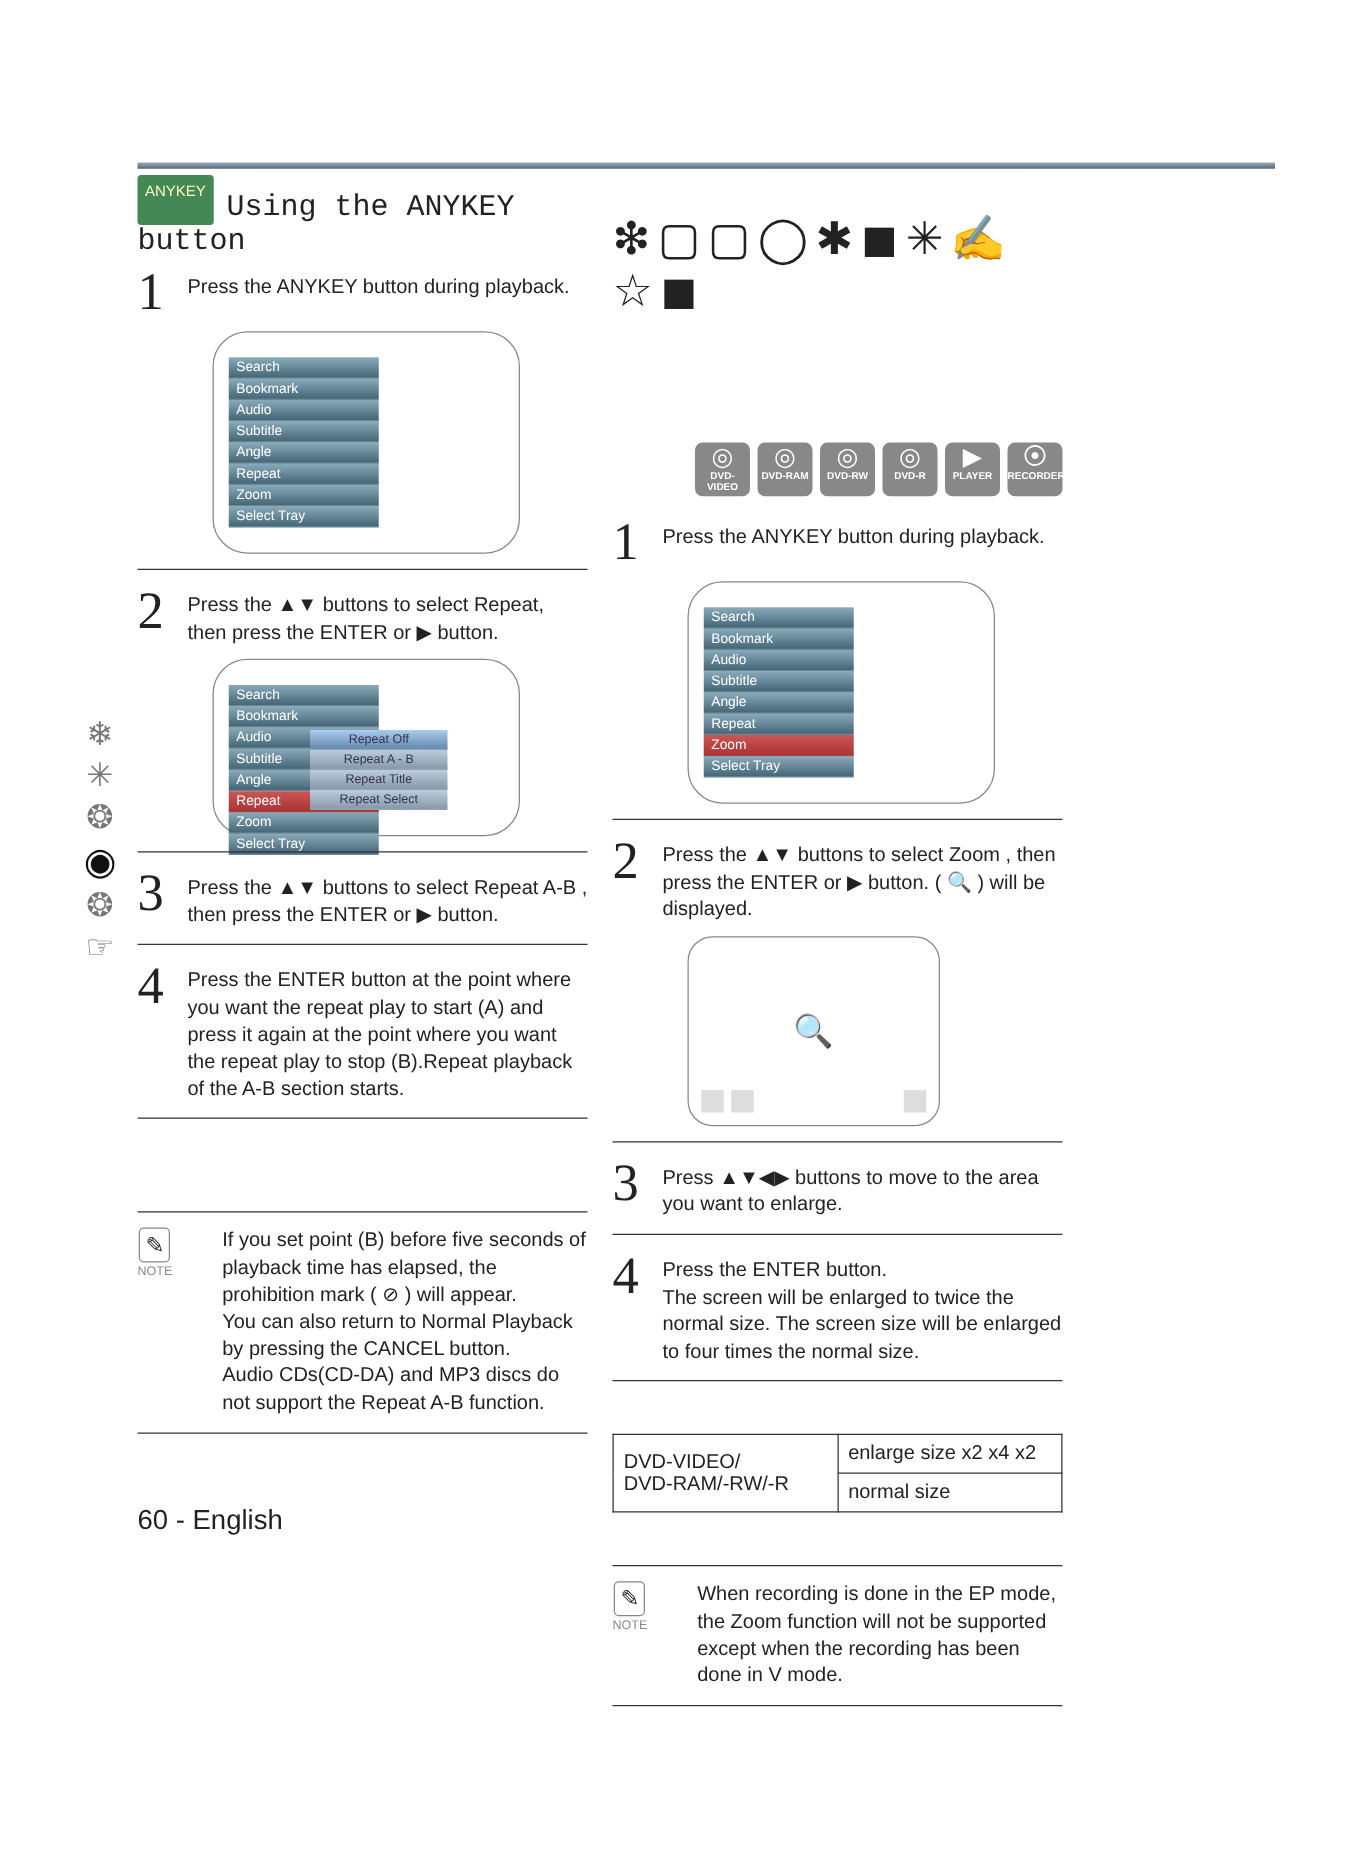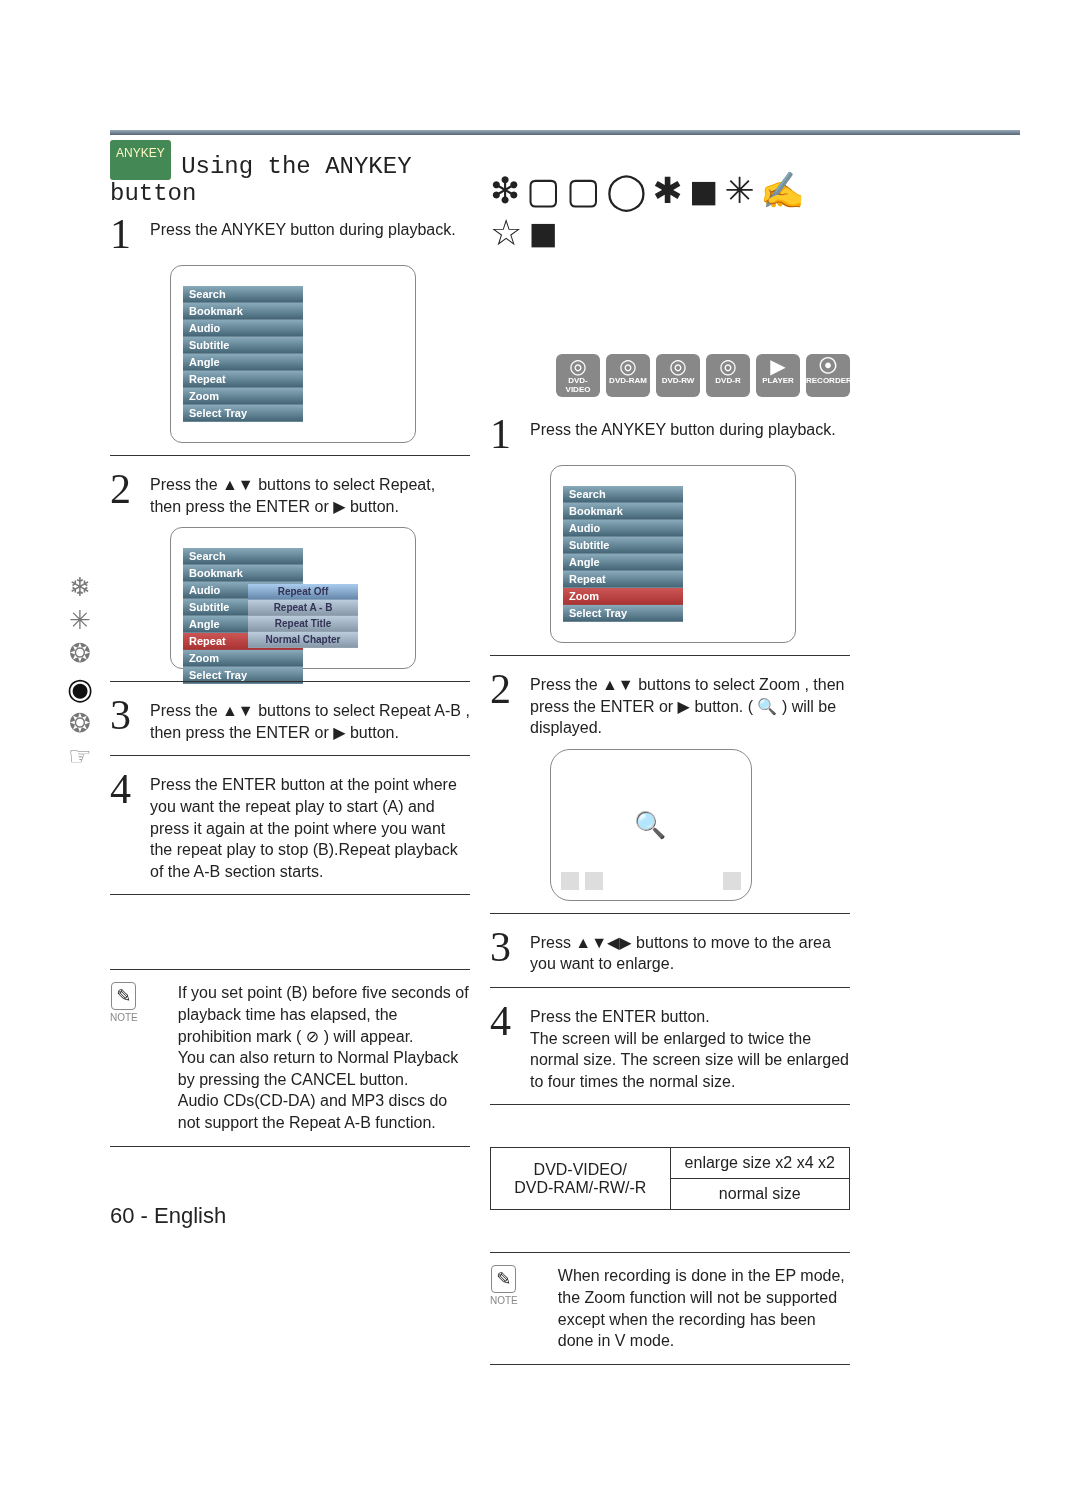--- a/index.html
+++ b/index.html
@@ -10,21 +10,21 @@
   .colR { left:490px; width:360px; top:130px; }
   .tab-icons { position:absolute; left:60px; top:570px; width:40px; }
   .tab-icons span { display:block; font-size:26px; text-align:center; margin:2px 0; color:#777; }
   .tab-icons span.bold { font-size:30px; color:#111; }
   .anykey-box { display:inline-block; background:#485; color:#fef9c3; font-size:12px; padding:6px 6px 20px 6px; border-radius:3px; margin-right:6px; }
   h2.inline { display:inline; font-weight:normal; font-size:24px; margin:0; vertical-align:bottom;font-family:Liberation Mono, monospace; }
   .step { display:flex; }
   .step .num { font-family: "Times New Roman", serif; font-size:42px; line-height:1; width:40px; flex-shrink:0; }
   .step .txt { font-size:16px; line-height:1.35; padding-top:6px; }
   .hr { border-top:1px solid #333; margin:12px 0; }
-  .osd { border:1px solid #888; border-radius:12px; width:220px; margin:10px auto 10px 60px; padding:20px 12px 20px 12px;font-weight:bold; }
+  .osd { border:1px solid #888; border-radius:28px; width:220px; margin:10px auto 10px 60px; padding:20px 12px 20px 12px; }
   .osd-menu { width:120px; }
   .osd-menu .mi { background:linear-gradient(#8ab,#467); color:#fff; font-size:11px; padding:2px 6px; border-bottom:1px solid rgba(0,0,0,0.2); }
   .osd-menu .mi.sel { background:linear-gradient(#c55,#a33); }
   .sub { margin-left:65px; margin-top:-100px; width:110px; position:relative;text-align:center; }
   .sub .smi { background:linear-gradient(#bcd,#89a); color:#335; font-size:10px; padding:2px 6px; border-bottom:1px solid rgba(0,0,0,0.2); }
   .sub .smi.sel { background:linear-gradient(#ace,#68a); }
   .zoom-osd { border:1px solid #888; border-radius:20px; width:200px; height:150px; margin:10px auto 10px 60px; position:relative; }
   .zoom-osd .mag { position:absolute; left:50%; top:50%; transform:translate(-50%,-50%); font-size:26px; color:#333; }
   .zoom-osd .sq { position:absolute; width:18px; height:18px; background:#ddd; }
   .note { display:flex; }
@@ -32,21 +32,21 @@
   .note .nicon .penc { border:1px solid #888; border-radius:4px; padding:2px 4px; font-size:18px; display:inline-block; }
   .note .nicon .lbl { font-size:10px; color:#888; margin-top:2px; }
   .note .ntxt { font-size:16px; line-height:1.35; padding-left:40px; }
   .zoom-title { font-size:30px; font-weight:normal; margin:0 0 6px 0; }
   .sym-row { font-size:36px; letter-spacing:6px; }
   .disc-row { display:flex; gap:6px; margin:100px 0 16px 0; justify-content:flex-end; }
   .disc { width:44px; background:#888; border-radius:6px; color:#fff; text-align:center; padding:2px 0 3px 0; }
   .disc .ci { font-size:20px; line-height:1; }
   .disc .cl { font-size:8px; font-weight:bold; }
   table.ztab { border-collapse:collapse; width:100%; font-size:16px; }
-  table.ztab td { border:1px solid #333; padding:6px 8px; text-align:center; }
+  table.ztab td { border:1px solid #333; padding:6px 8px; }
   table.ztab td:first-child { width:45%; }
   .footer { position:absolute; left:110px; bottom:258px; font-size:22px; }
 </style>
 </head>
 <body>
 
 <div class="page">
   <div class="topbar"></div>
 
   <div class="tab-icons">
@@ -103,21 +103,21 @@
         <div class="mi">Subtitle</div>
         <div class="mi">Angle</div>
         <div class="mi sel">Repeat</div>
         <div class="mi">Zoom</div>
         <div class="mi">Select Tray</div>
       </div>
       <div class="sub">
         <div class="smi sel">Repeat Off</div>
         <div class="smi">Repeat A - B</div>
         <div class="smi">Repeat Title</div>
-        <div class="smi">Normal Chapter</div>
+        <div class="smi">Repeat Select</div>
       </div>
     </div>
 
     <div class="hr"></div>
 
     <div class="step">
       <div class="num">3</div>
       <div class="txt">
         <span>Press the </span>
         <span>▲▼</span>

